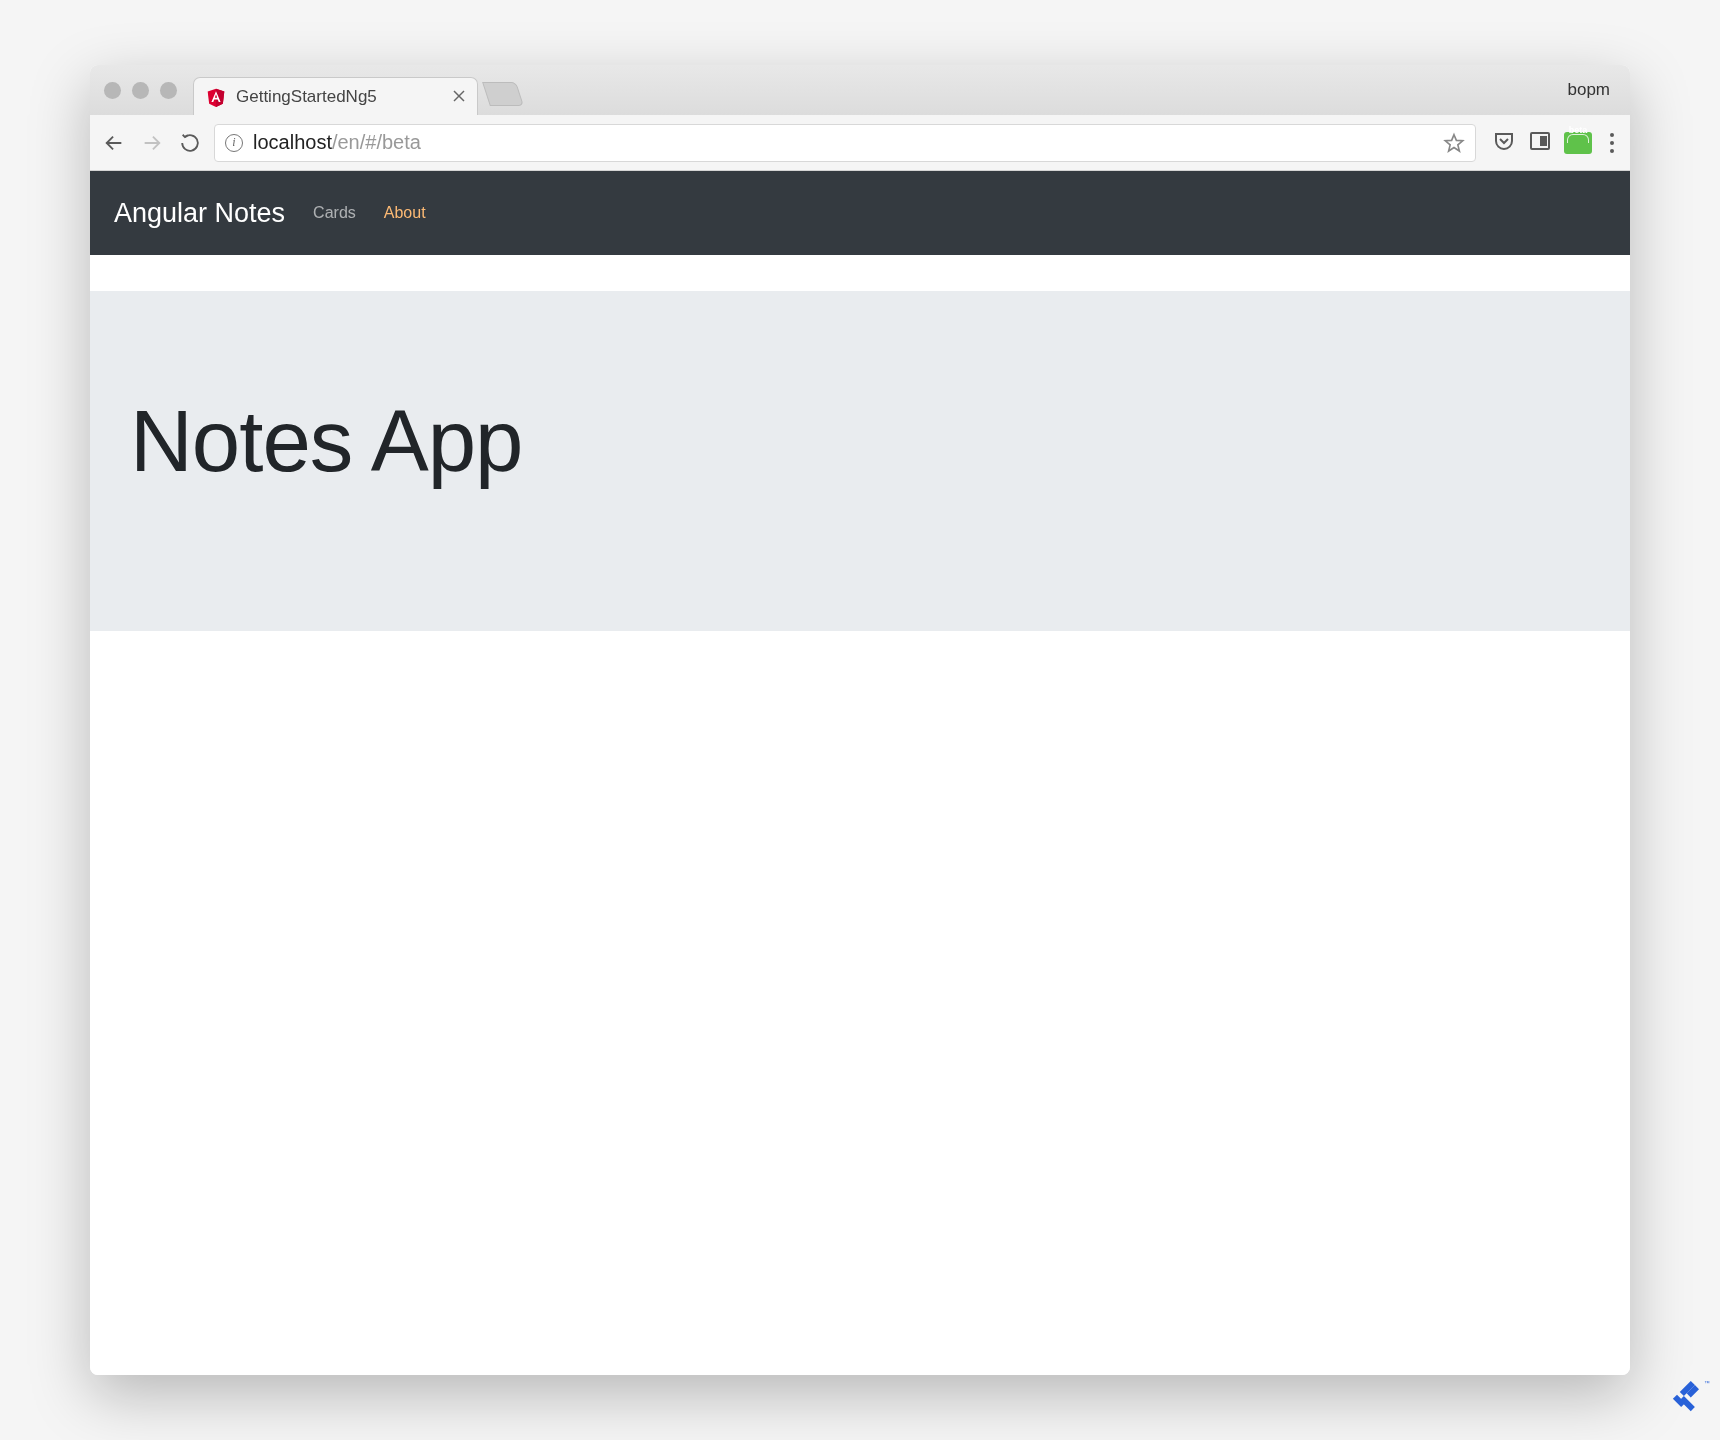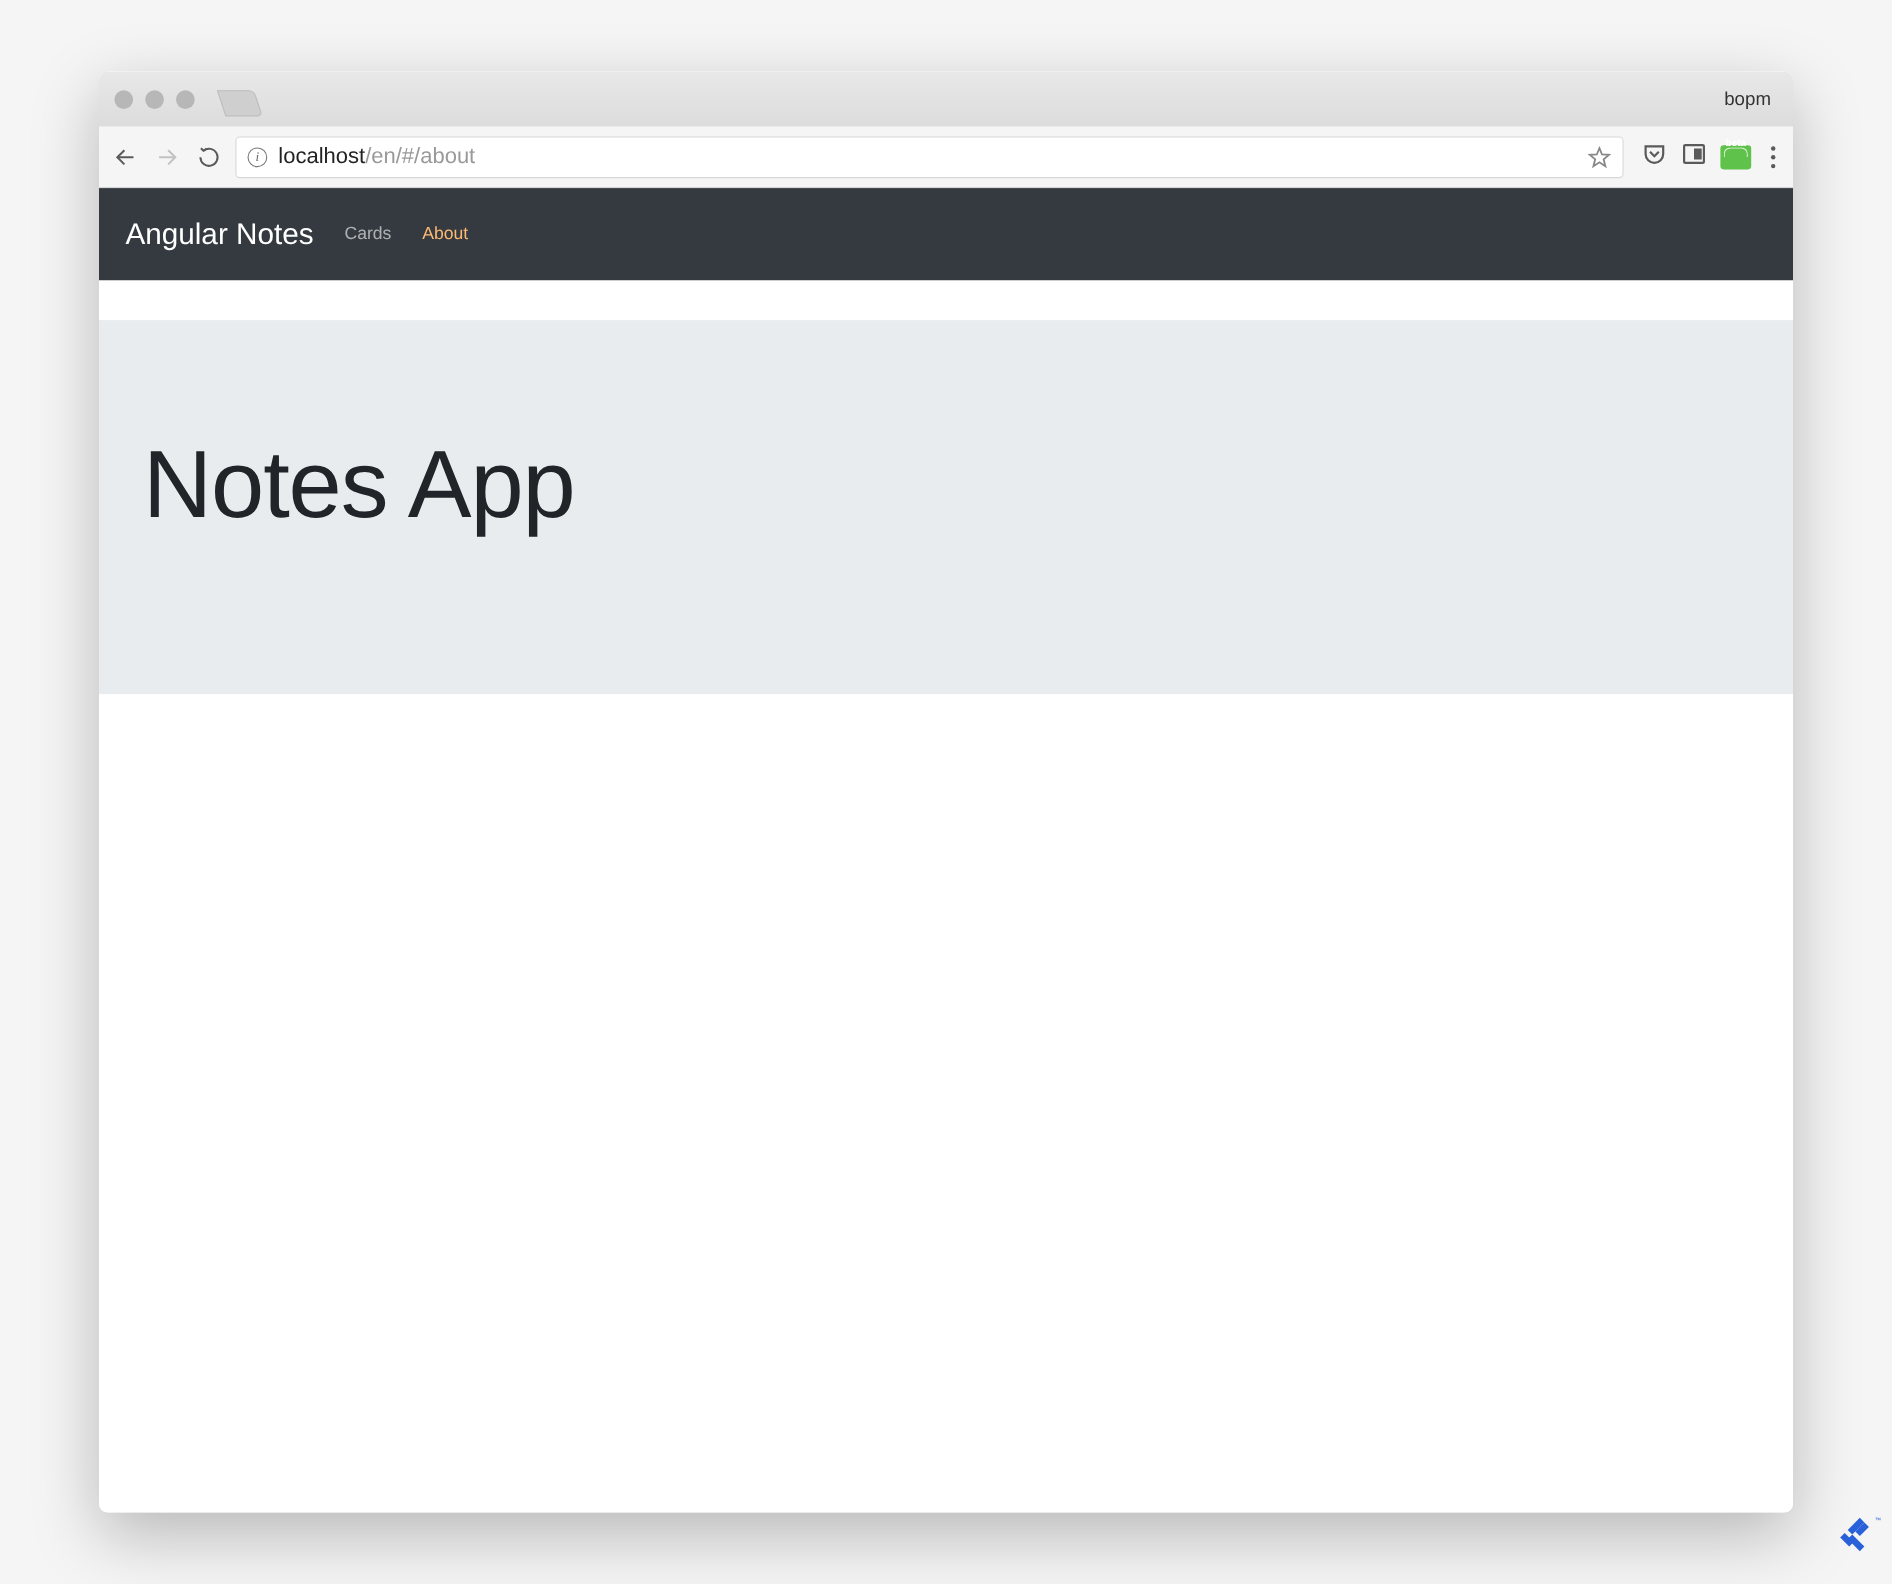--- a/index.html
+++ b/index.html
@@ -318,20 +318,36 @@
 
 <div class="browser-window">
 
   <div class="titlebar">
     <div class="traffic-lights">
       <div class="traffic-light"></div>
       <div class="traffic-light"></div>
       <div class="traffic-light"></div>
     </div>
 
+    <div class="tab">
+      <span class="tab-favicon">
+        <svg viewBox="0 0 24 24">
+          <polygon points="12,2 22,5.5 20.2,20 12,24 3.8,20 2,5.5" fill="#dd0031"></polygon>
+          <polygon points="12,2 12,24 20.2,20 22,5.5" fill="#c3002f"></polygon>
+          <path d="M12 5 L6.5 18 h2.2 L9.9 15 h4.2 l1.2 3 h2.2 Z M12 8.8 L13.4 12.8 H10.6 Z" fill="#fff"></path>
+        </svg>
+      </span>
+      <span class="tab-title">GettingStartedNg5</span>
+      <span class="tab-close">
+        <svg width="12" height="12" viewBox="0 0 12 12">
+          <line x1="1" y1="1" x2="11" y2="11" stroke="#666" stroke-width="1.5"></line>
+          <line x1="11" y1="1" x2="1" y2="11" stroke="#666" stroke-width="1.5"></line>
+        </svg>
+      </span>
+    </div>
 
     <div class="new-tab"></div>
 
     <div class="titlebar-user">bopm</div>
   </div>
 
   <div class="toolbar">
     <div class="nav-btn">
       <svg viewBox="0 0 24 24" fill="none" stroke="#5a5a5a" stroke-width="2">
         <line x1="20" y1="12" x2="4" y2="12"></line>
@@ -347,21 +363,21 @@
     <div class="nav-btn">
       <svg viewBox="0 0 24 24" fill="none" stroke="#5a5a5a" stroke-width="2">
         <path d="M3.5 12 a8.5 8.5 0 1 0 3 -6.5"></path>
         <polyline points="4,3 6.5,5.5 9.5,3.5"></polyline>
       </svg>
     </div>
 
     <div class="address-bar">
       <span class="site-info-icon">i</span>
       <span class="url">
-        <span class="host">localhost</span><span>/en/#/about</span>
+        <span class="host">localhost</span><span>/en/#/beta</span>
       </span>
       <span class="star-icon">
         <svg viewBox="0 0 24 24" fill="none" stroke="#888" stroke-width="1.8">
           <polygon points="12,3 14.6,9.2 21.5,9.6 16.2,14 17.9,20.8 12,17 6.1,20.8 7.8,14 2.5,9.6 9.4,9.2"></polygon>
         </svg>
       </span>
     </div>
 
     <div class="toolbar-right">
       <span class="pocket-icon">

